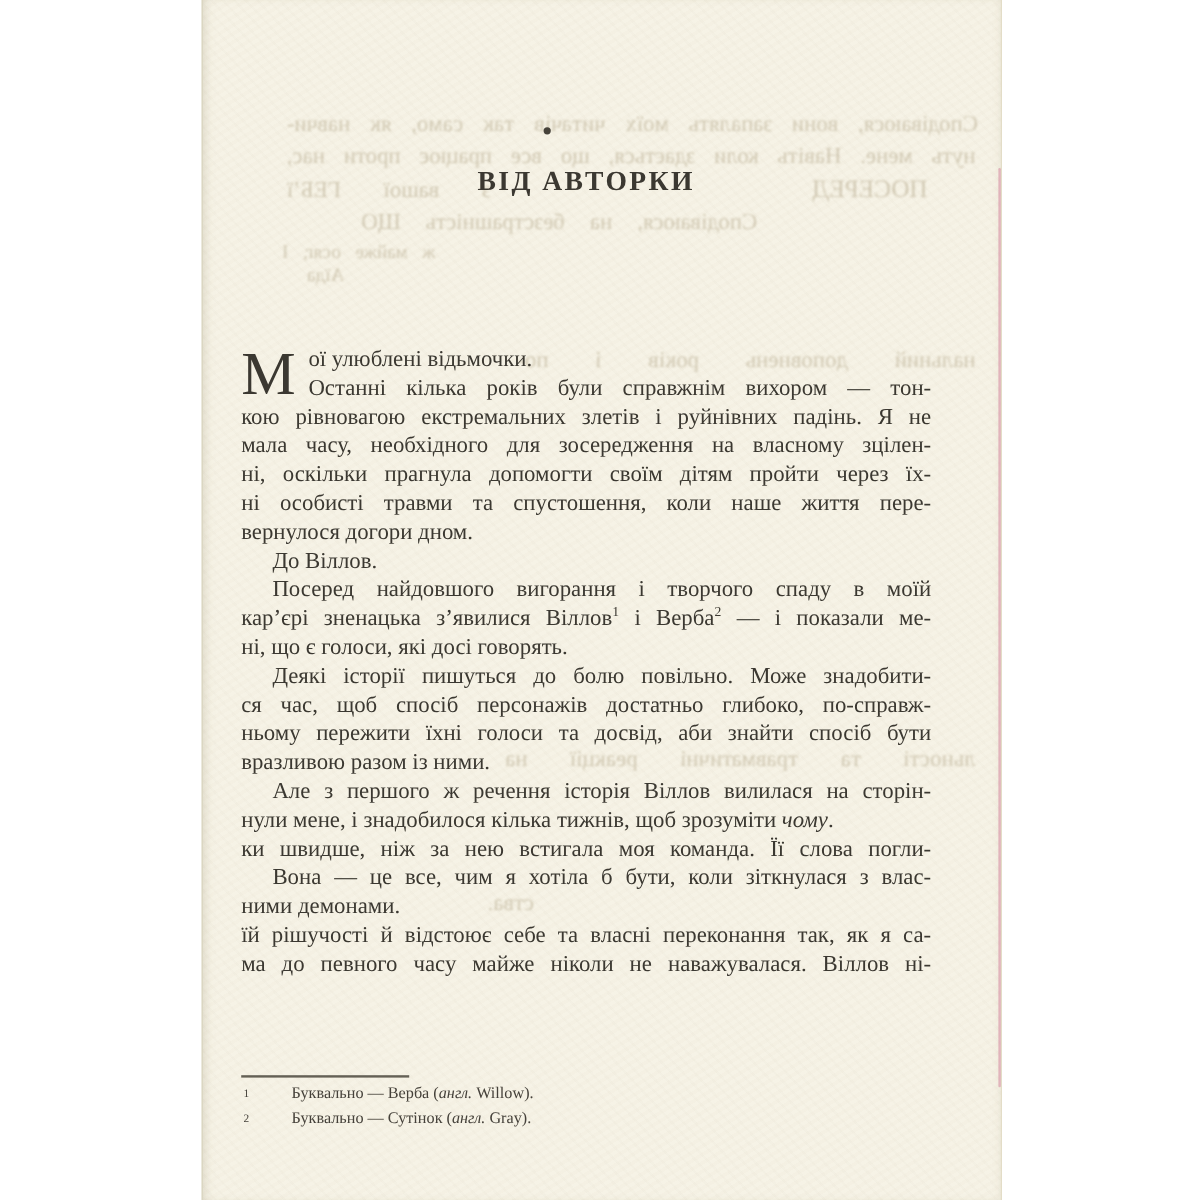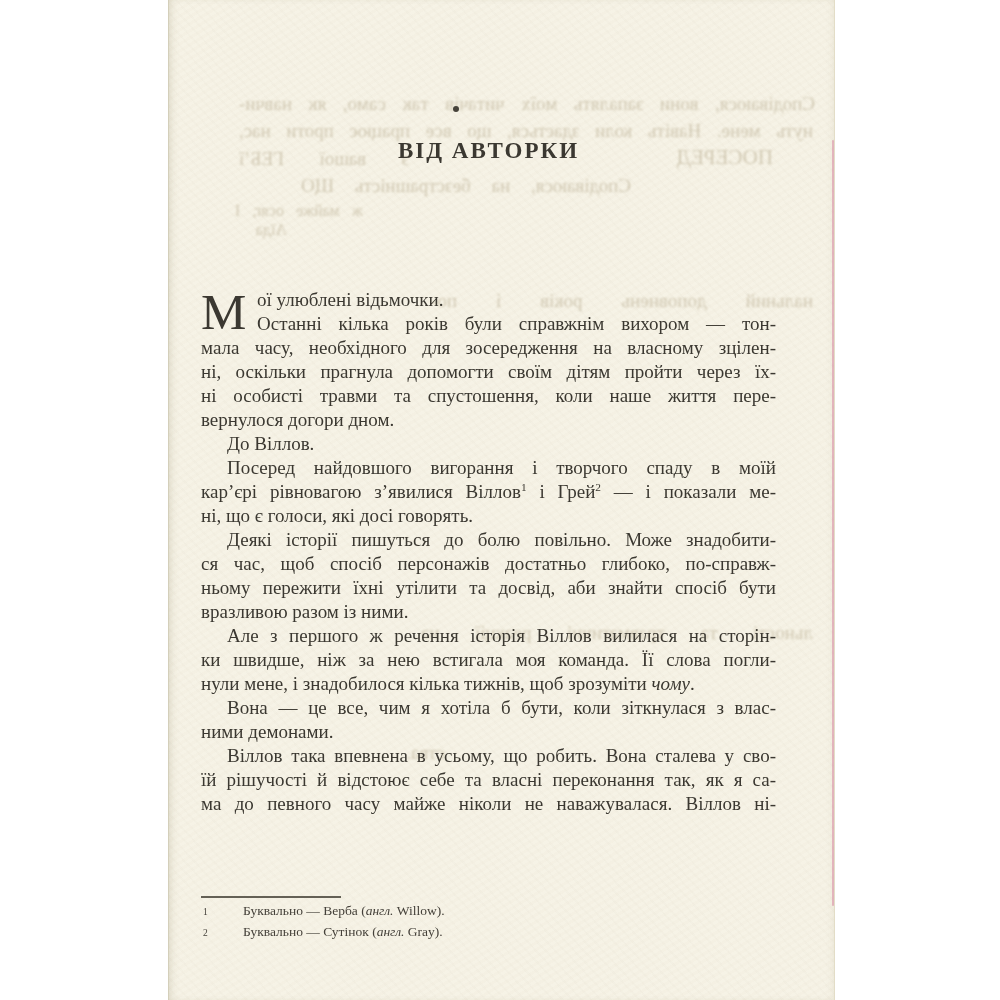--- a/index.html
+++ b/index.html
@@ -94,38 +94,38 @@
 
   <div class="heading-wrap">
     <span class="heading">ВІД АВТОРКИ</span>
   </div>
 
   <div class="dropcap">М</div>
 
   <div class="body-lines" id="body-lines">
       <div class="bline ind-dc"><span>ої улюблені відьмочки.</span></div>
       <div class="bline just ind-dc"><span>Останні кілька років були справжнім вихором — тон-</span></div>
+      <div class="bline just"><span>кою рівновагою екстремальних злетів і руйнівних падінь. Я не</span></div>
       <div class="bline just"><span>мала часу, необхідного для зосередження на власному зцілен-</span></div>
       <div class="bline just"><span>ні, оскільки прагнула допомогти своїм дітям пройти через їх-</span></div>
       <div class="bline just"><span>ні особисті травми та спустошення, коли наше життя пере-</span></div>
       <div class="bline"><span>вернулося догори дном.</span></div>
       <div class="bline ind-para"><span>До Віллов.</span></div>
       <div class="bline just ind-para"><span>Посеред найдовшого вигорання і творчого спаду в моїй</span></div>
-      <div class="bline just"><span>кар’єрі рівновагою з’явилися Віллов</span><sup>1</sup><span> і Грей</span><sup>2</sup><span> — і показали ме-</span></div>
+      <div class="bline just"><span>кар’єрі зненацька з’явилися Віллов</span><sup>1</sup><span> і Верба</span><sup>2</sup><span> — і показали ме-</span></div>
       <div class="bline"><span>ні, що є голоси, які досі говорять.</span></div>
       <div class="bline just ind-para"><span>Деякі історії пишуться до болю повільно. Може знадобити-</span></div>
       <div class="bline just"><span>ся час, щоб спосіб персонажів достатньо глибоко, по-справж-</span></div>
-      <div class="bline just"><span>ньому пережити їхні утілити та досвід, аби знайти спосіб бути</span></div>
+      <div class="bline just"><span>ньому пережити їхні голоси та досвід, аби знайти спосіб бути</span></div>
       <div class="bline"><span>вразливою разом із ними.</span></div>
       <div class="bline just ind-para"><span>Але з першого ж речення історія Віллов вилилася на сторін-</span></div>
+      <div class="bline"><span>нули мене, і знадобилося кілька тижнів, щоб зрозуміти </span><span class="it">чому</span><span>.</span></div>
       <div class="bline just"><span>ки швидше, ніж за нею встигала моя команда. Її слова погли-</span></div>
-      <div class="bline"><span>нули мене, і знадобилося кілька тижнів, щоб зрозуміти </span><span class="it">чому</span><span>.</span></div>
       <div class="bline just ind-para"><span>Вона — це все, чим я хотіла б бути, коли зіткнулася з влас-</span></div>
       <div class="bline"><span>ними демонами.</span></div>
-      <div class="bline just ind-para"><span>Віллов така впевнена в усьому, що робить. Вона сталева у сво-</span></div>
       <div class="bline just"><span>їй рішучості й відстоює себе та власні переконання так, як я са-</span></div>
       <div class="bline just"><span>ма до певного часу майже ніколи не наважувалася. Віллов ні-</span></div>
     </div>
 
   <div class="footnotes">
     <div class="fn-rule"></div>
     <div id="fn-list">
         <div class="fn-line">
           <span class="fn-marker">1</span>
           <span><span>Буквально — Верба (</span><span class="it">англ.</span><span> Willow).</span></span>

